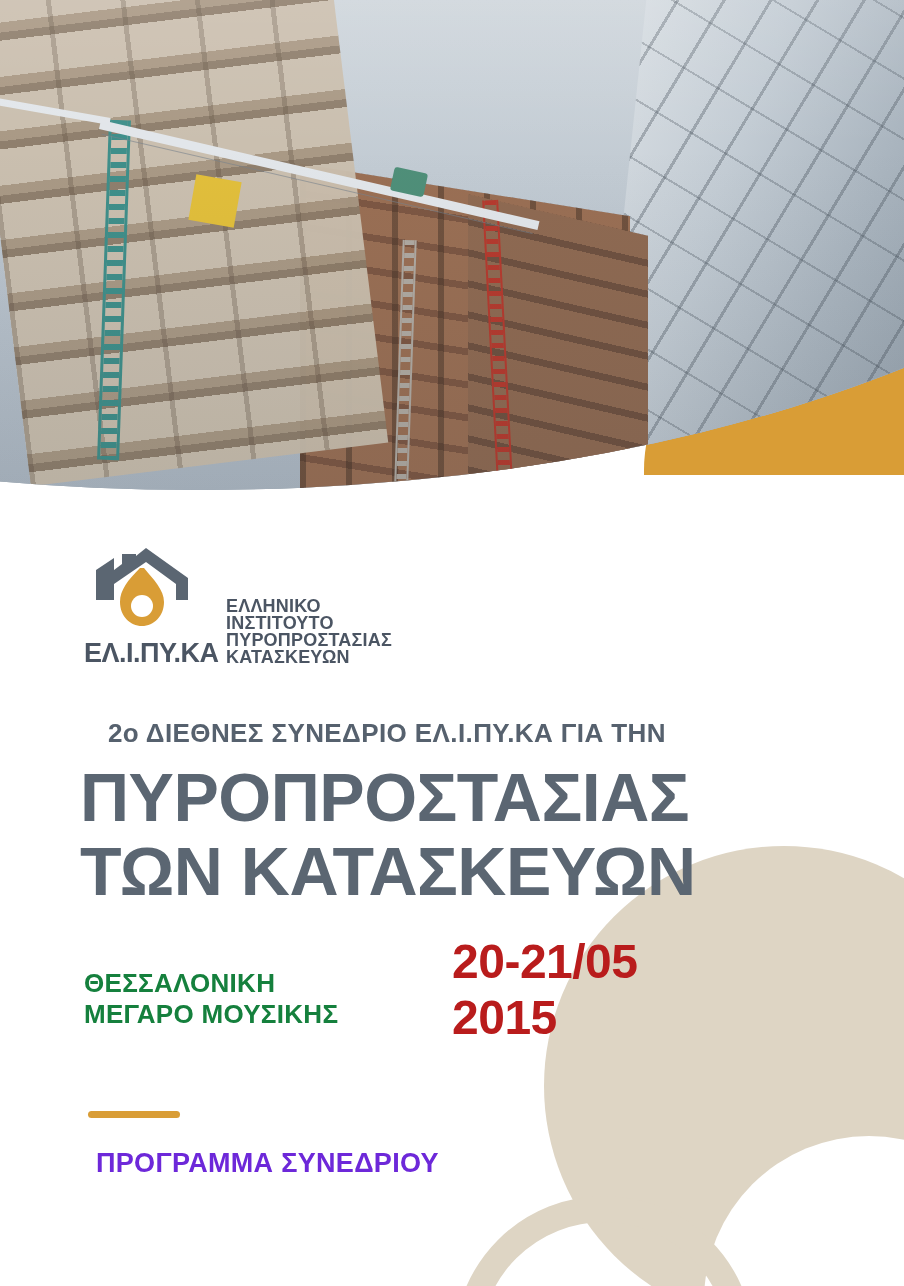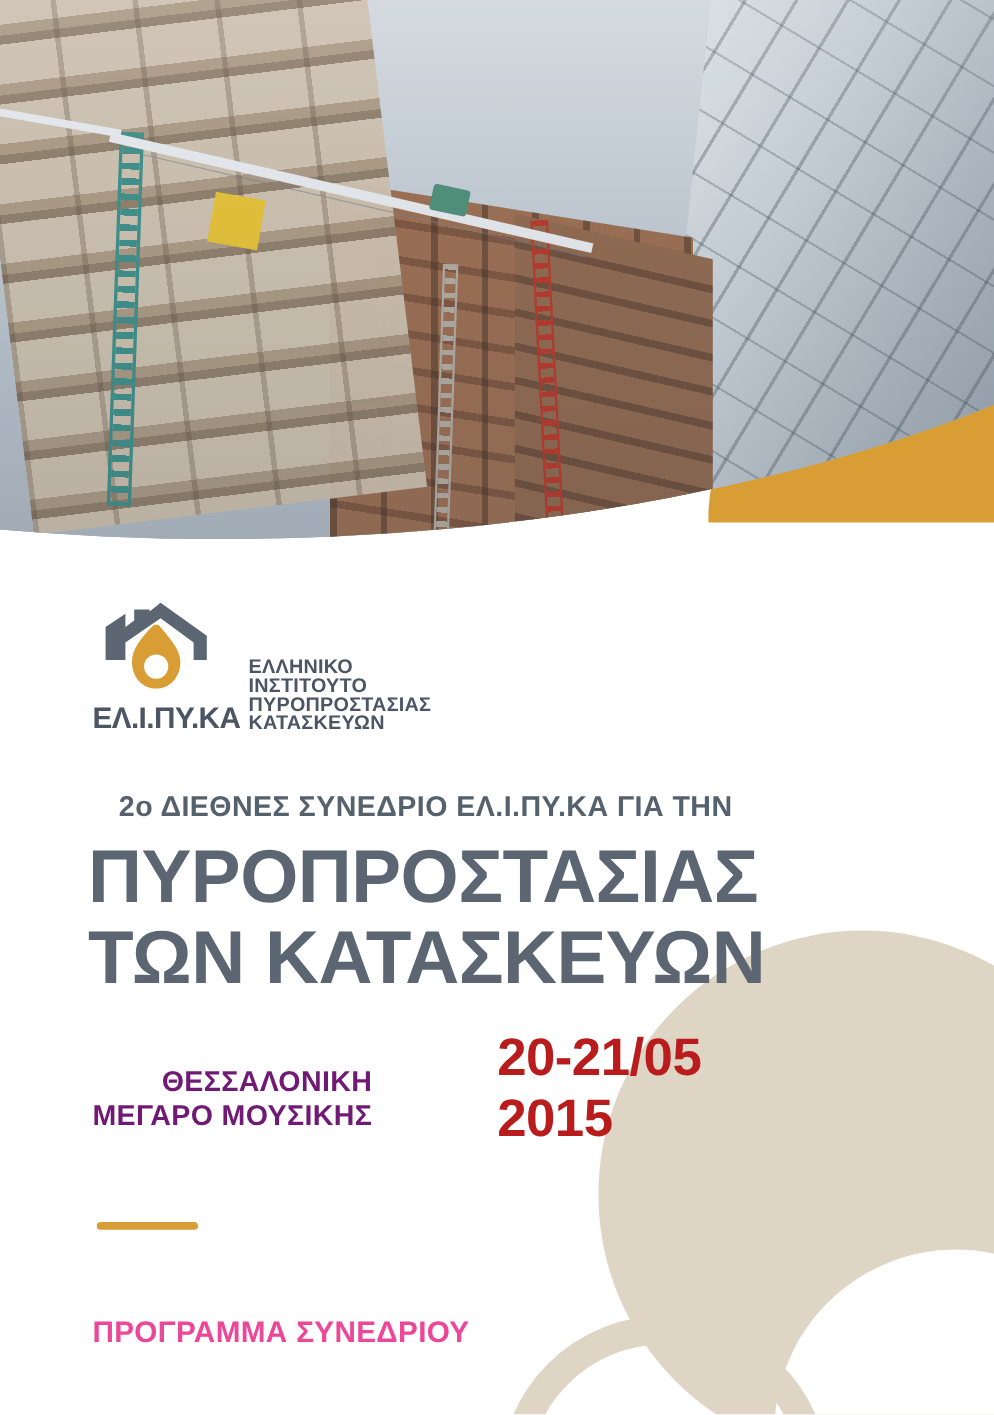--- a/index.html
+++ b/index.html
@@ -332,23 +332,22 @@
   }
   .title .l2 { display: block; }
 
   .venue {
     position: absolute;
     left: 84px;
     top: 968px;
     font-size: 26px;
     line-height: 31px;
     font-weight: bold;
-    color: #701a75;
+    color: #15803d;
     letter-spacing: 0.3px;
-    text-align: right;
   }
   .dates {
     position: absolute;
     left: 452px;
     top: 934px;
     font-size: 48px;
     line-height: 56px;
     font-weight: bold;
     color: #b91c1c;
     letter-spacing: -0.5px;
@@ -358,28 +357,27 @@
     position: absolute;
     left: 88px;
     top: 1111px;
     width: 92px;
     height: 7px;
     background: #d99d36;
     border-radius: 4px;
   }
   .subtitle {
     position: absolute;
-    left: 84px;
+    left: 96px;
     top: 1148px;
     font-size: 27px;
     font-weight: bold;
-    color: #ec4899;
+    color: #6d28d9;
     letter-spacing: 0.3px;
     white-space: nowrap;
-    margin-top: 48px;
   }
 </style>
 </head>
 <body>
 
 <div class="page">
 
   <div class="hero">
     <div class="hero-gold-arc"></div>
     <div class="hero-photo">

